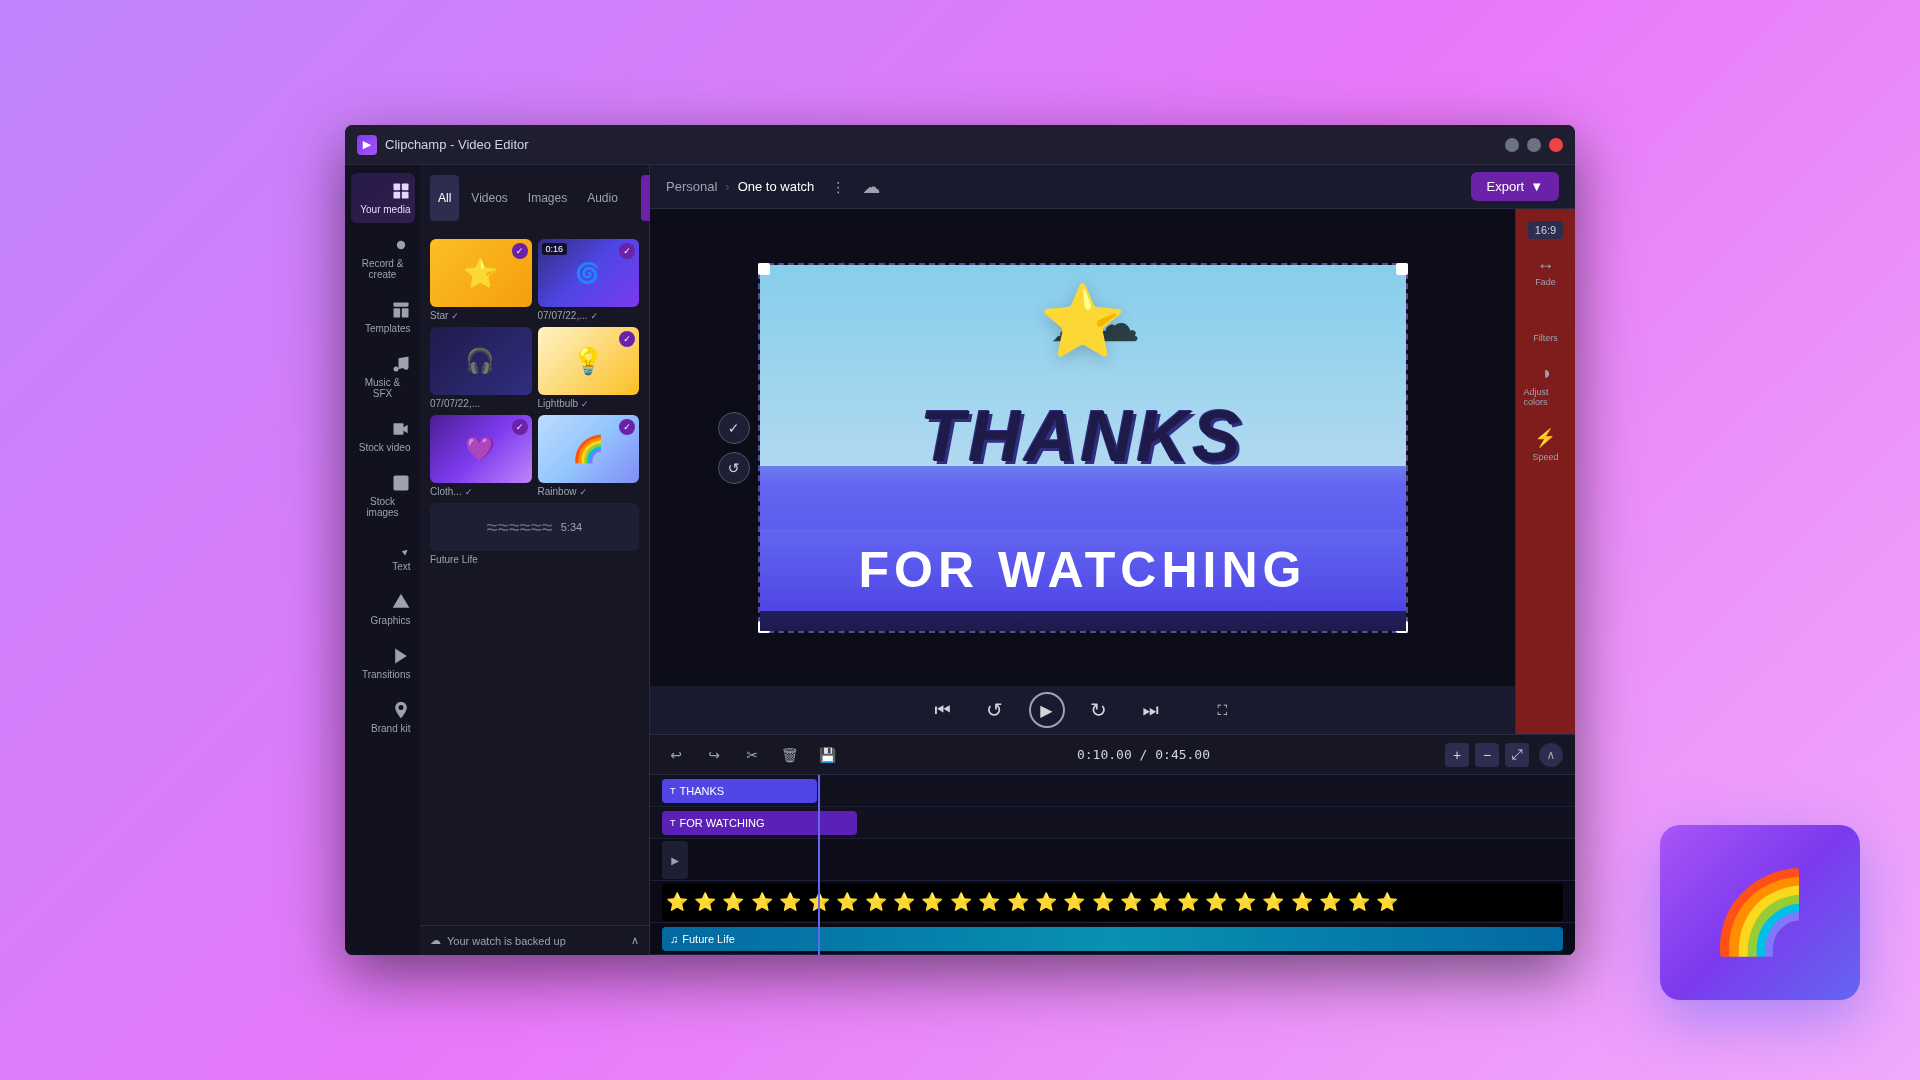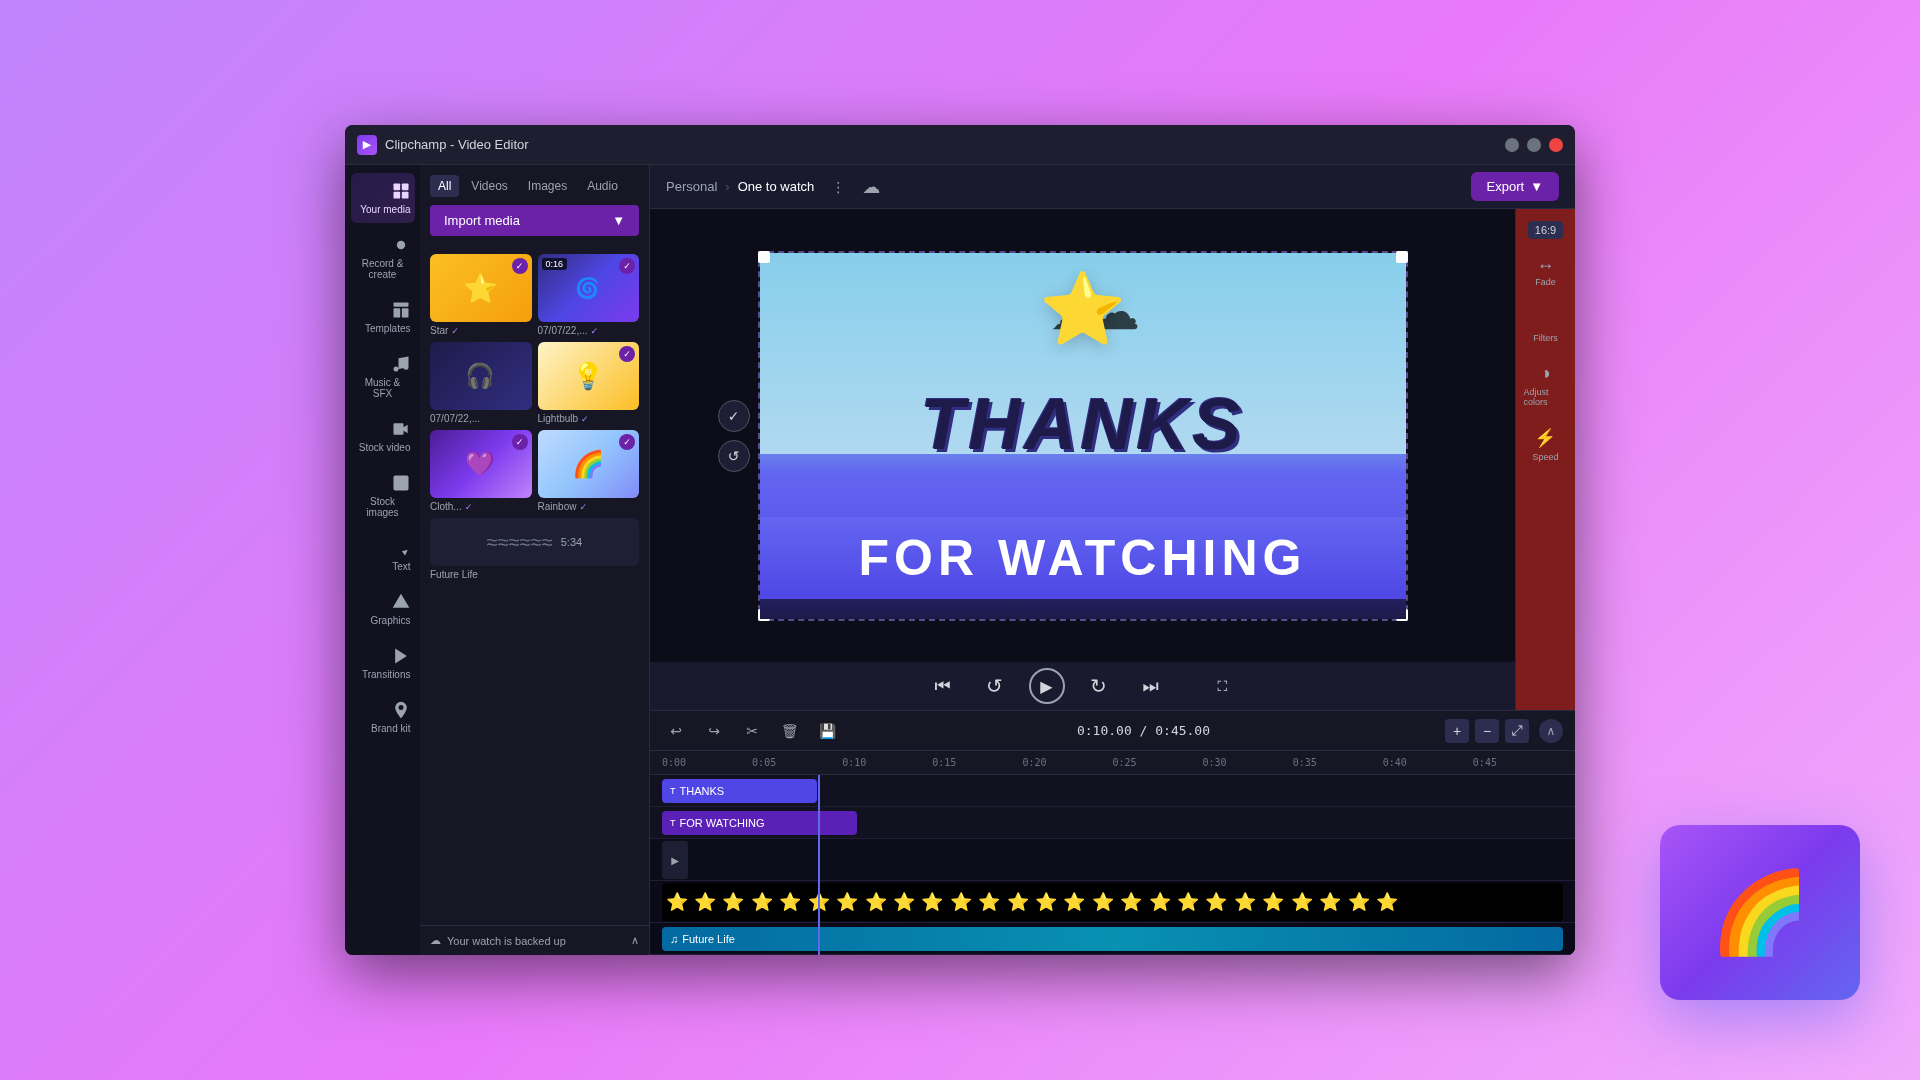--- a/index.html
+++ b/index.html
@@ -125,22 +125,22 @@
       background: #161625;
       display: flex;
       flex-direction: column;
       flex-shrink: 0;
       border-right: 1px solid #2a2a40;
     }
 
     .media-panel-header {
       padding: 10px;
       display: flex;
-      flex-direction: column;
-      gap: 8px;
+      flex-direction: row;
+      gap: 15px;
     }
 
     .filter-tabs {
       display: flex;
       gap: 4px;
     }
     .filter-tab {
       padding: 4px 8px;
       border-radius: 4px;
       font-size: 12px;
@@ -910,34 +910,20 @@
 
           <div class="timeline-zoom-controls">
             <button class="zoom-btn">+</button>
             <button class="zoom-btn">−</button>
             <button class="zoom-btn">⤢</button>
           </div>
 
           <button class="collapse-btn">∧</button>
         </div>
 
-        <div class="timeline-ruler">
-          <div class="timeline-marks">
-            <div class="timeline-mark">0:00</div>
-            <div class="timeline-mark">0:05</div>
-            <div class="timeline-mark">0:10</div>
-            <div class="timeline-mark">0:15</div>
-            <div class="timeline-mark">0:20</div>
-            <div class="timeline-mark">0:25</div>
-            <div class="timeline-mark">0:30</div>
-            <div class="timeline-mark">0:35</div>
-            <div class="timeline-mark">0:40</div>
-            <div class="timeline-mark">0:45</div>
-          </div>
-        </div>
 
         <div class="timeline-tracks" style="position:relative;">
 
           <div style="position:absolute; top:0; bottom:0; left:168px; width:2px; background:#6366f1; z-index:20;"></div>
 
           <div class="track-row" style="height:32px; display:flex; align-items:center; padding:0 12px; background:#111120;">
             <div style="background:#4f46e5; height:24px; width:155px; border-radius:4px; display:flex; align-items:center; padding:0 8px; font-size:11px; color:white;">
               <span style="margin-right:4px; font-size:9px;">T</span>
               <span>THANKS</span>
             </div>

